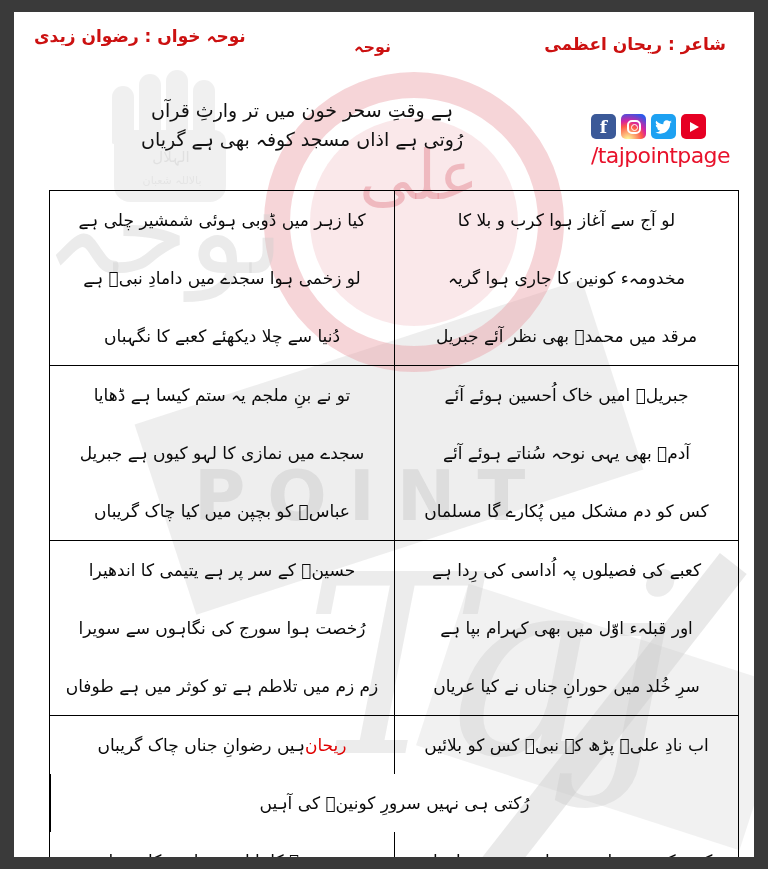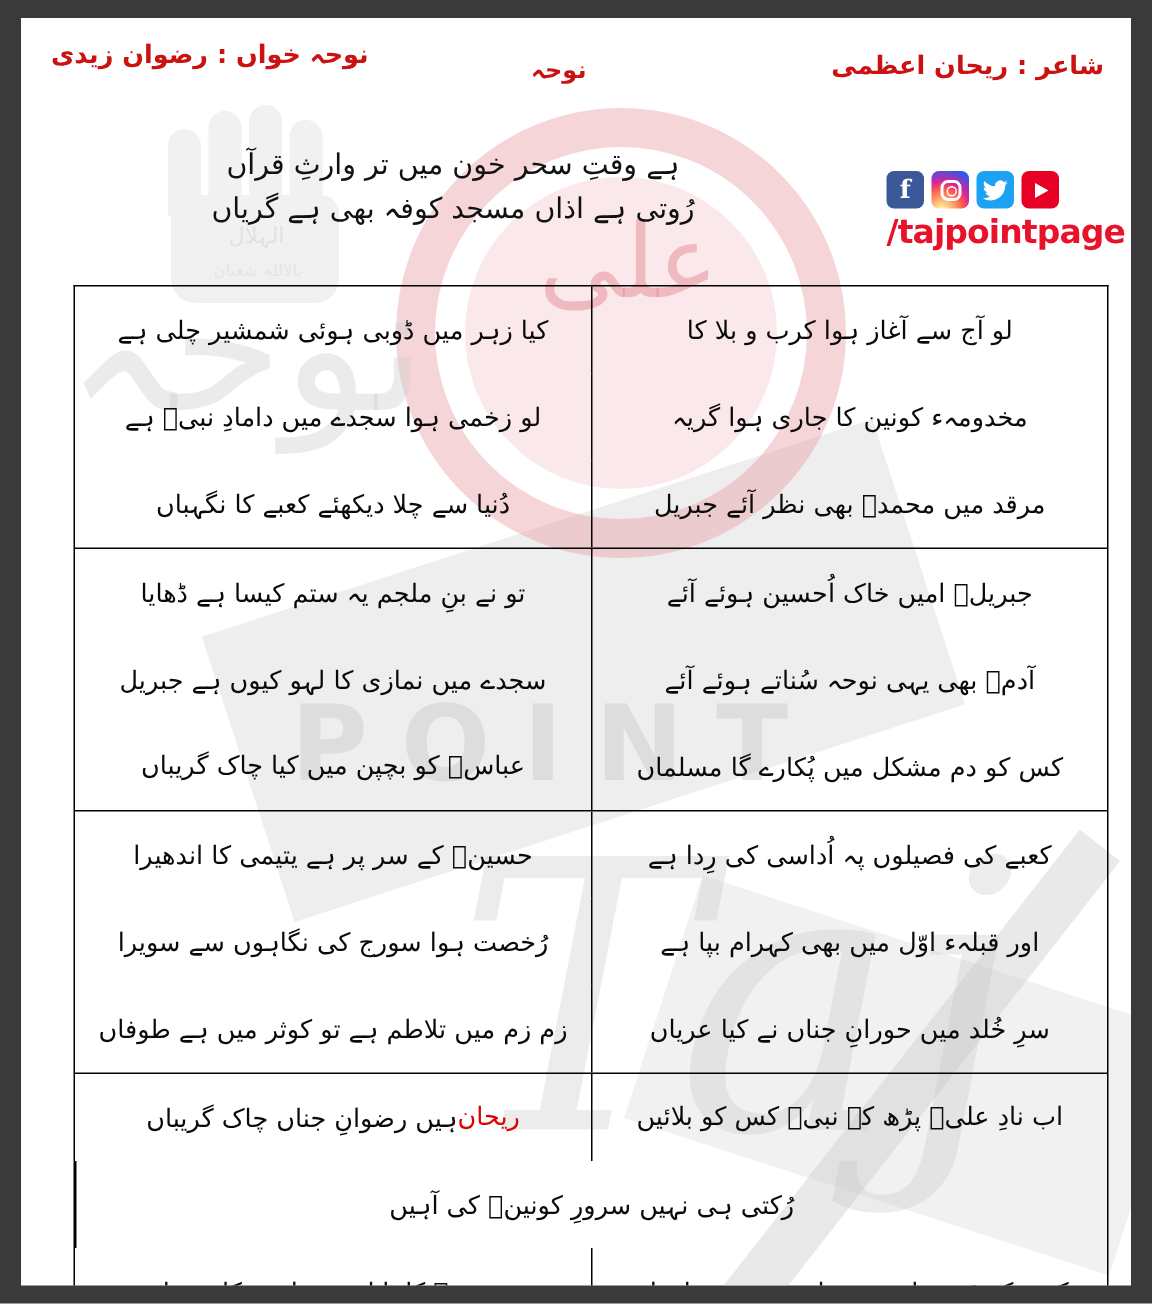--- a/index.html
+++ b/index.html
@@ -132,21 +132,21 @@
   }
   .hdr {
     position: absolute;
     color: #cc1111;
     font-size: 17px;
     direction: rtl;
     white-space: nowrap;
     font-weight: bold;
     font-family: "DejaVu Sans", "Liberation Sans", sans-serif;
   }
-  .hdr-poet  { right: 18px;  top: 22px; }
+  .hdr-poet  { right: 28px;  top: 22px; }
   .hdr-title { left: 340px;  top: 25px; font-size: 16px; }
   .hdr-reciter { left: 20px; top: 14px; }
 
   
   .social {
     position: absolute;
     left: 577px; top: 102px;
     width: 150px;
   }
   .social-icons { display: flex; gap: 5px; }
@@ -178,21 +178,21 @@
     width: 0; height: 0;
     border-left: 9px solid #fff;
     border-top: 5.5px solid transparent;
     border-bottom: 5.5px solid transparent;
     margin-left: 2px;
   }
   .social-handle {
     margin-top: 4px;
     color: #e8122b;
     font-size: 22px;
-    font-weight: bold;
+    font-weight: normal;
     letter-spacing: -0.6px;
     font-family: "DejaVu Sans", "Liberation Sans", sans-serif;
   }
 
   
   .matla {
     position: absolute;
     left: 18px; top: 84px;
     width: 540px;
   }

